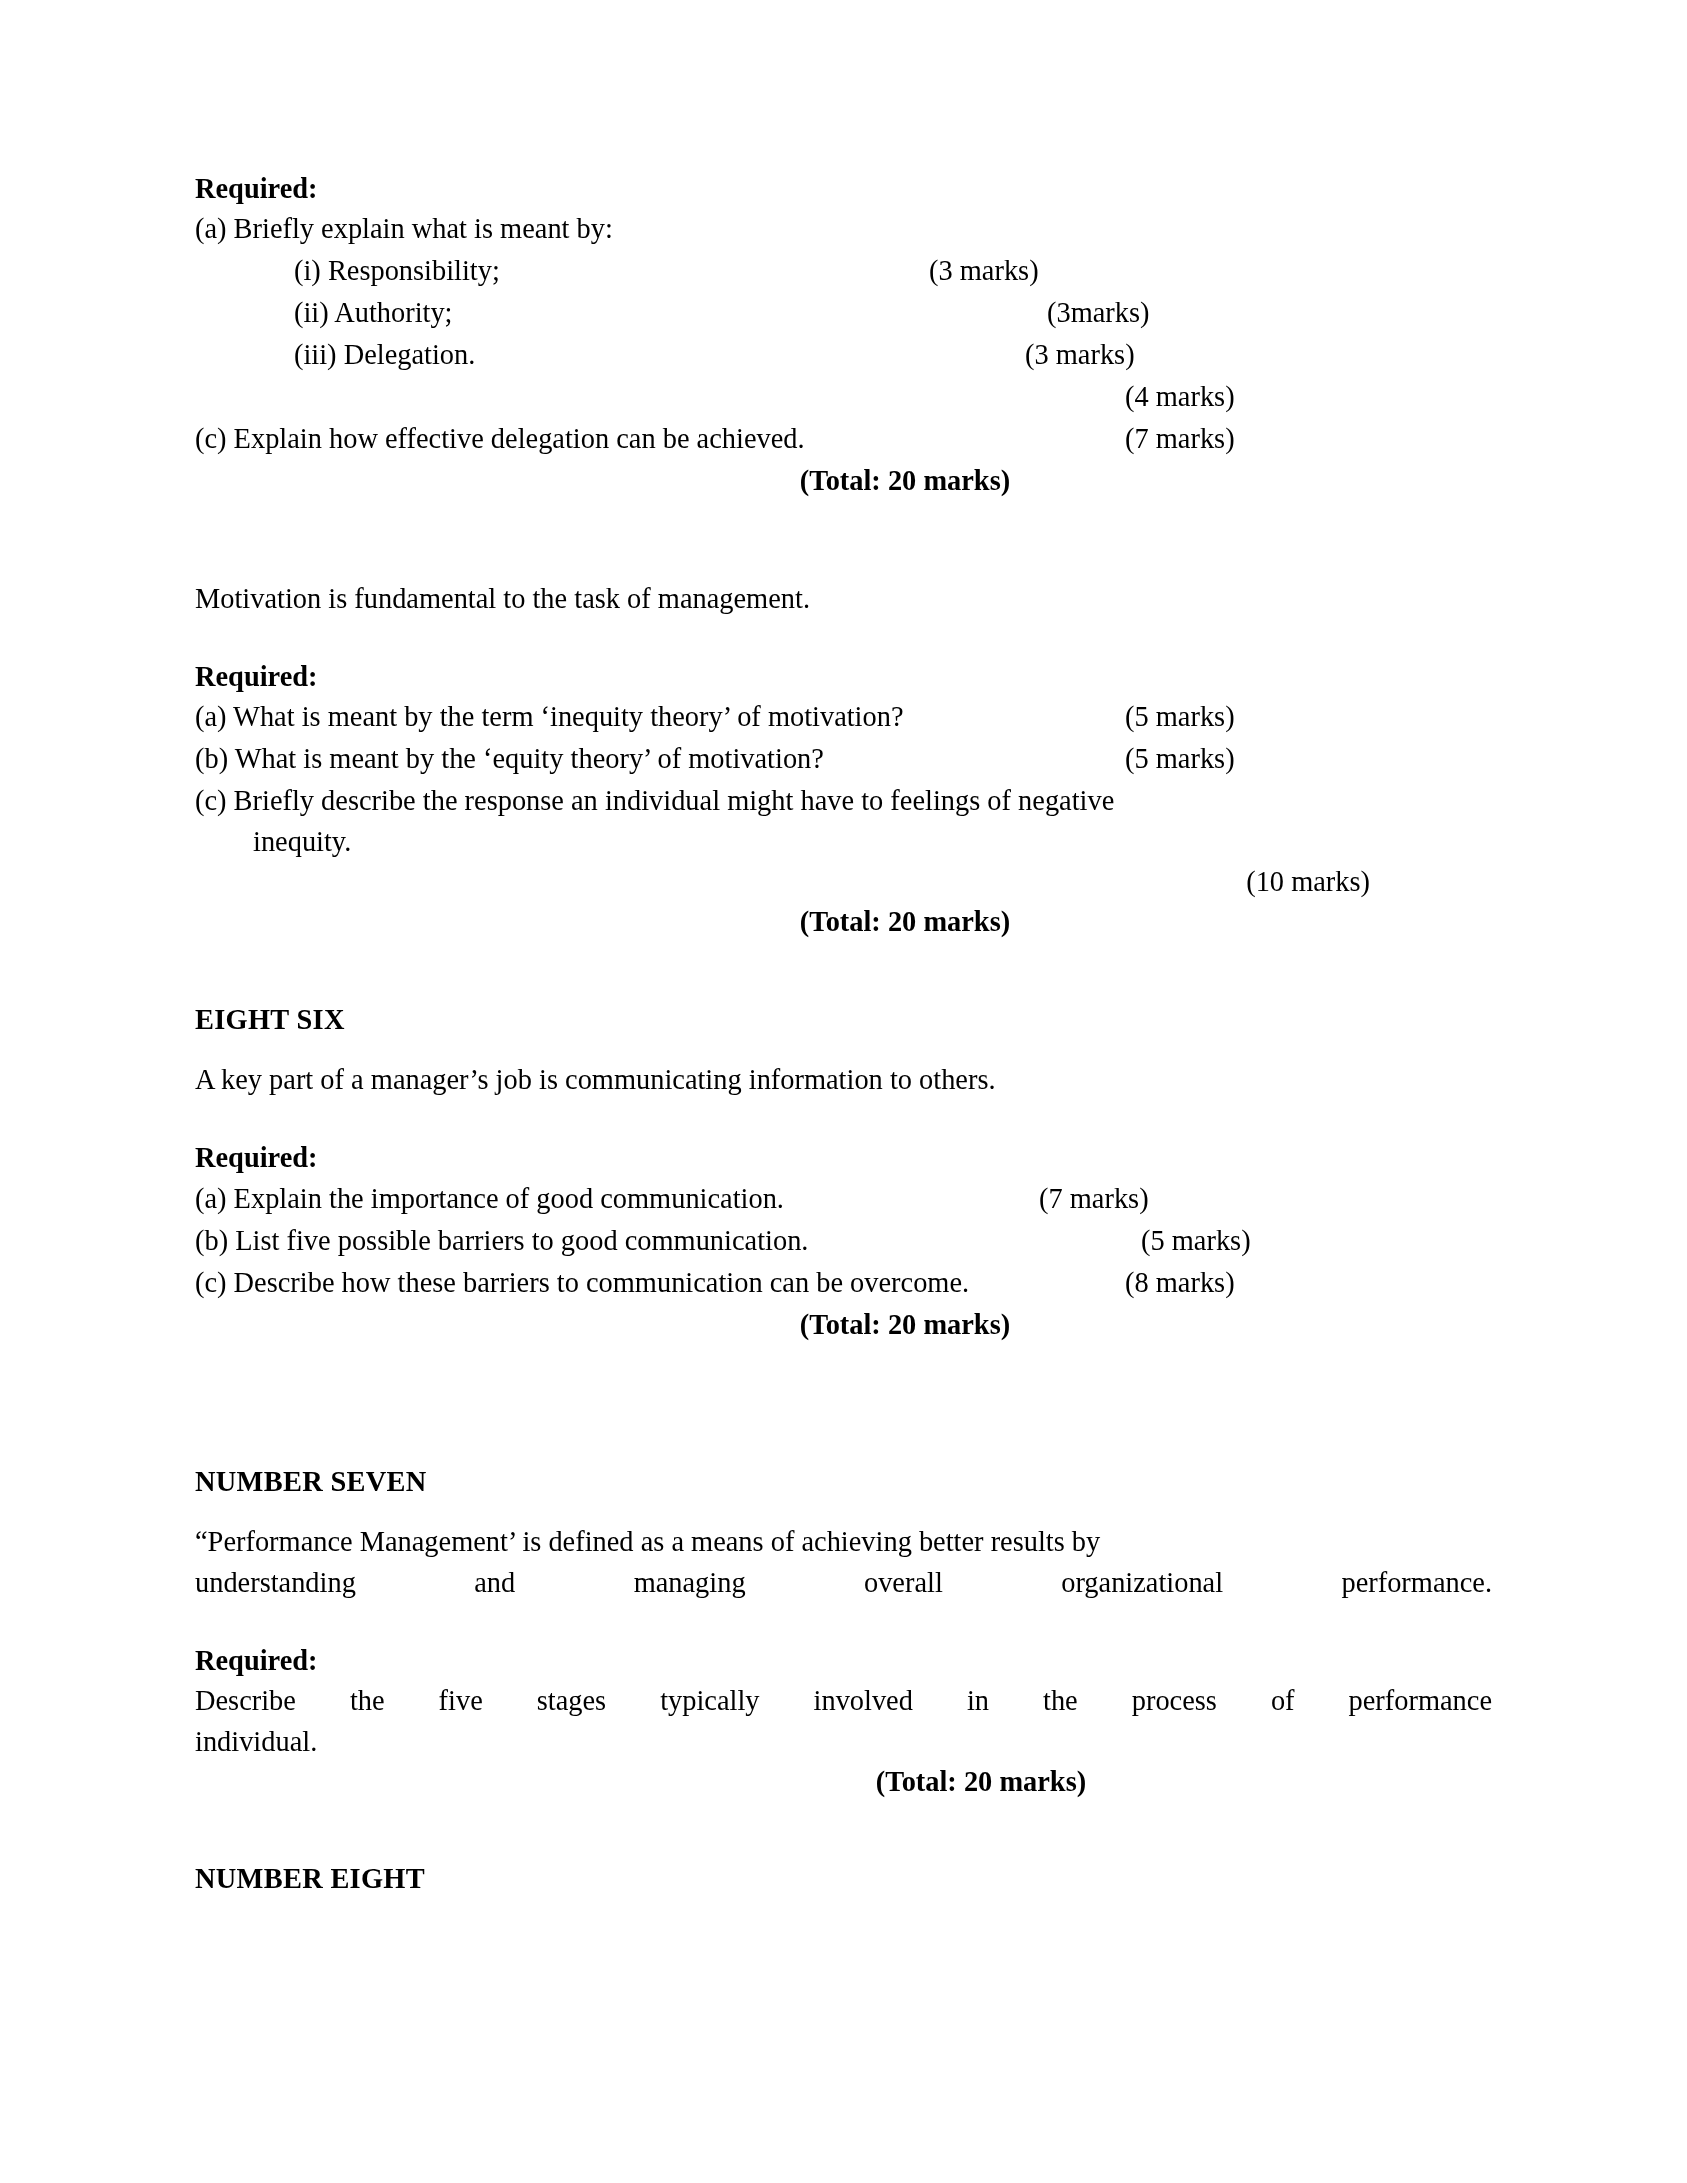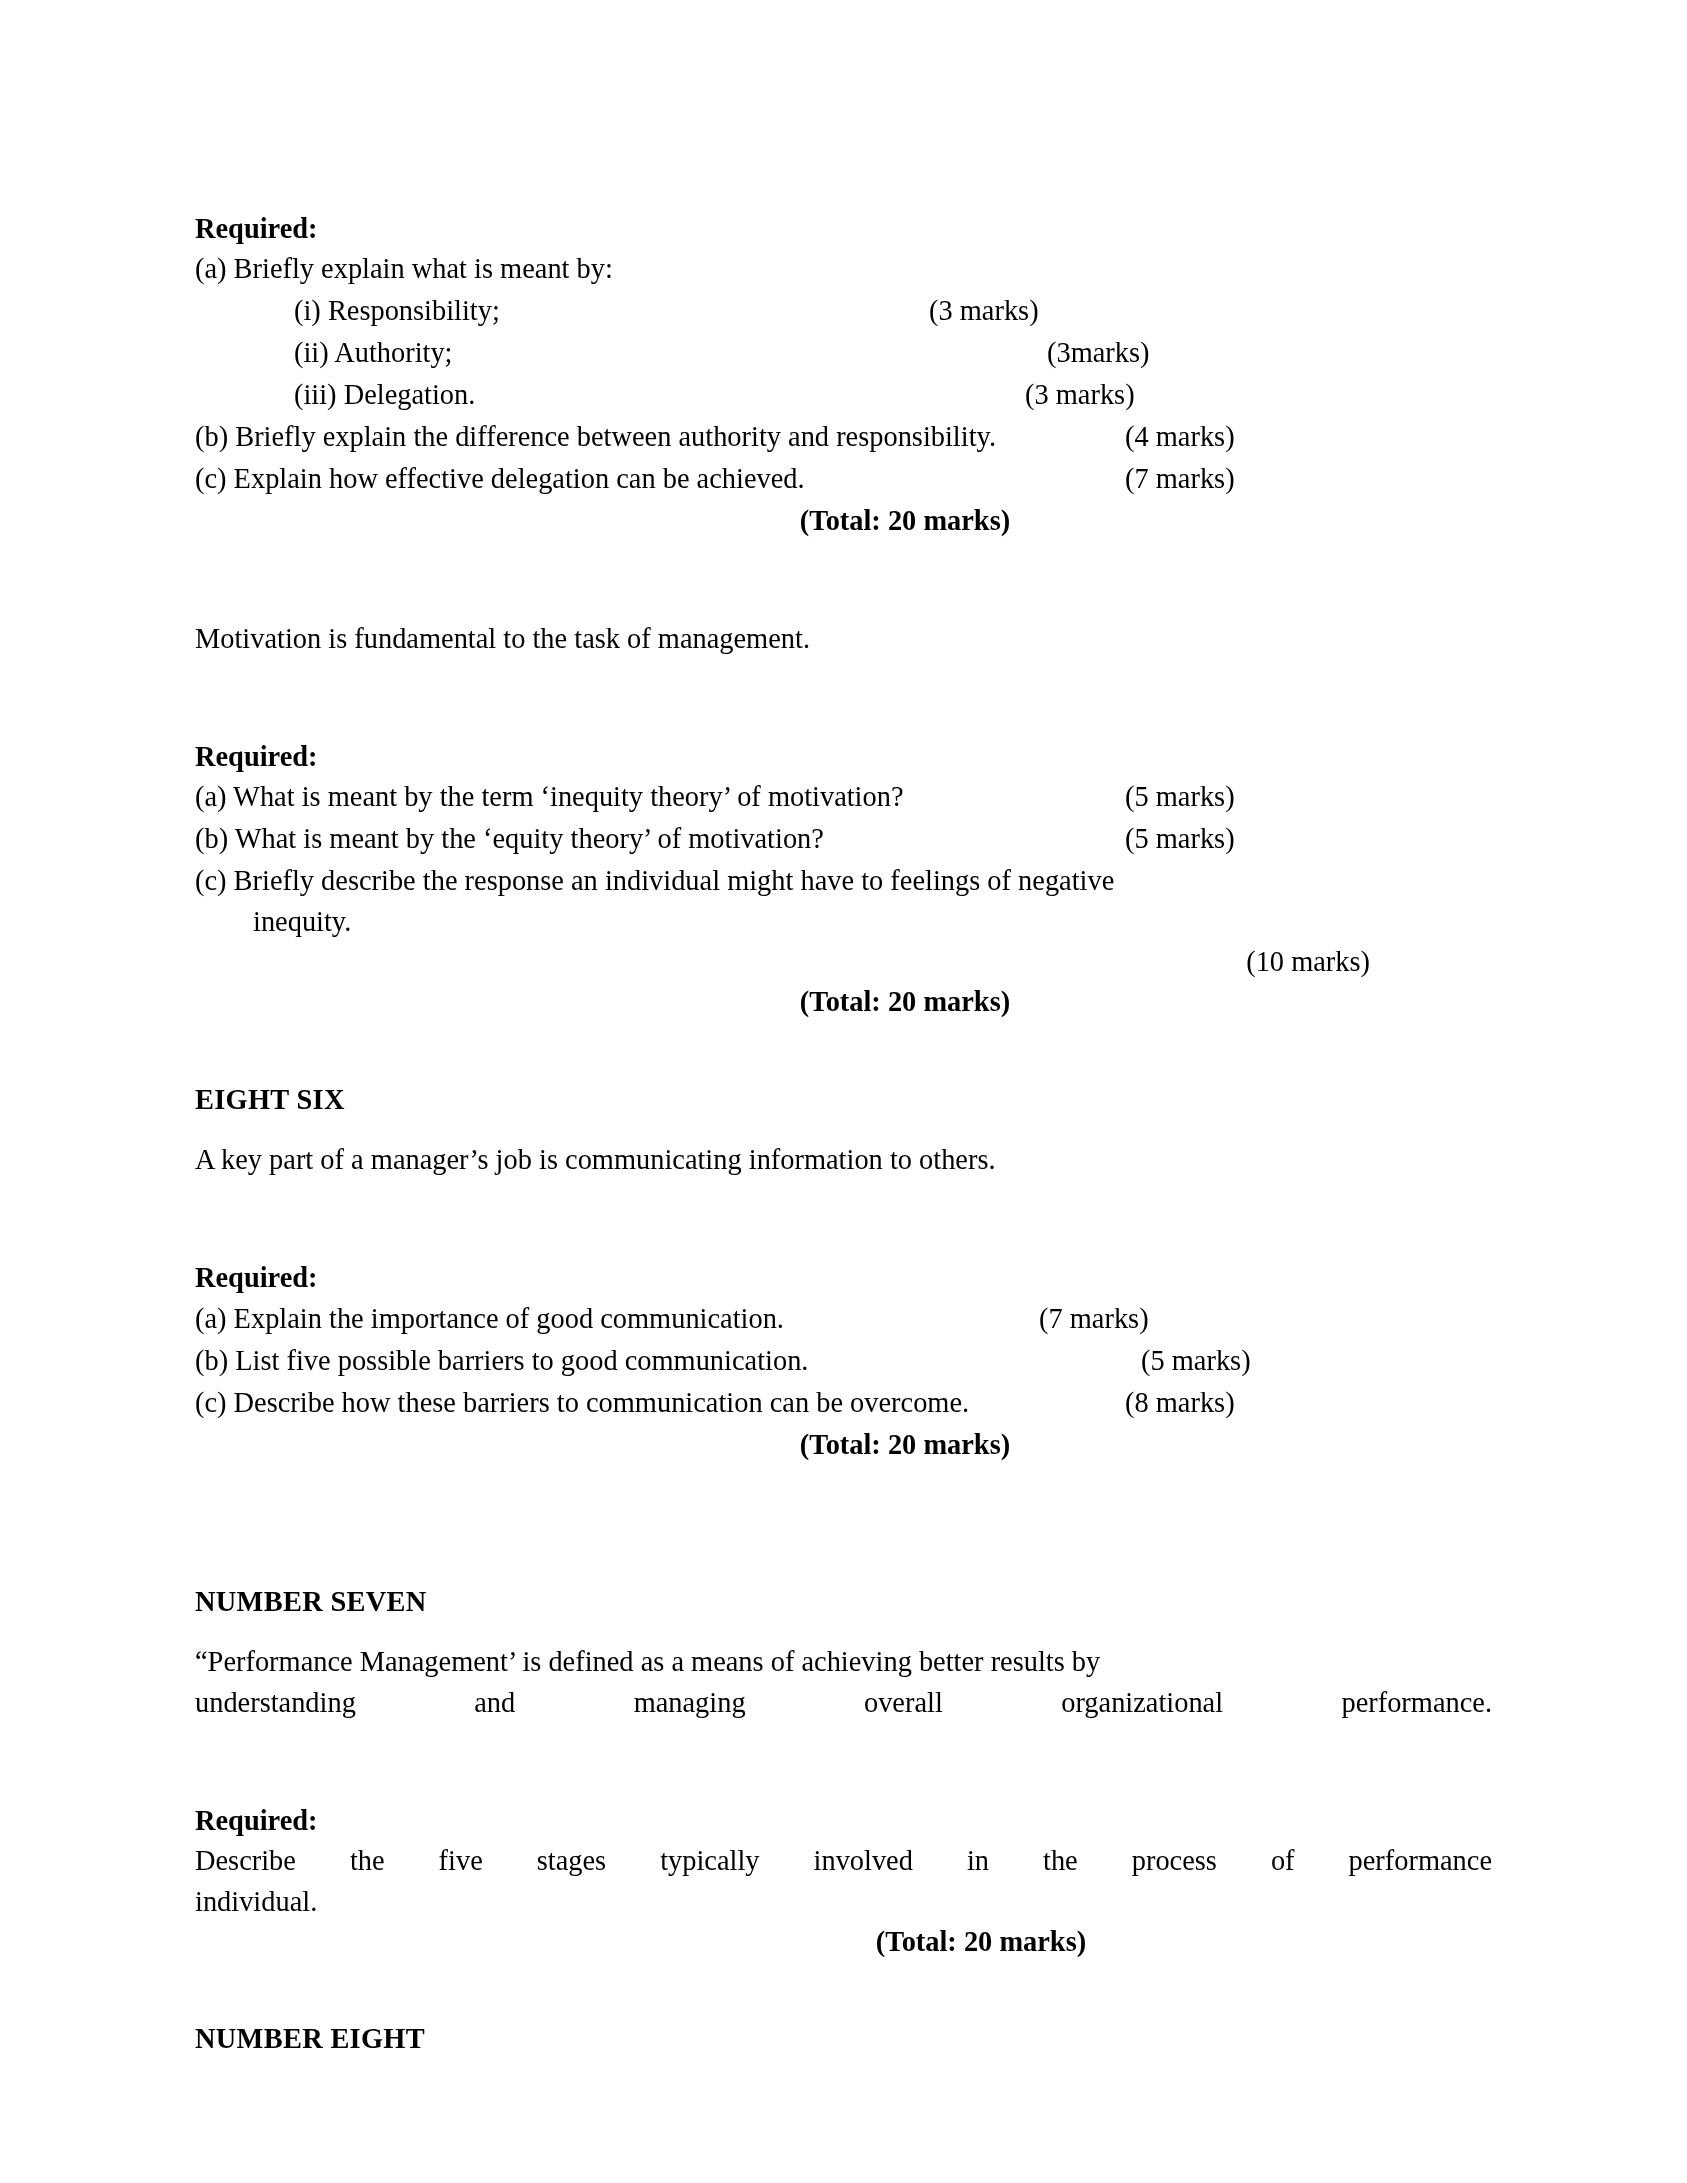--- a/index.html
+++ b/index.html
@@ -20,21 +20,20 @@
     height: 2183px;
     box-sizing: border-box;
     padding: 169px 198px 0 195px;
   }
   .doc {
     font-size: 28.4px;
     line-height: 1.42;
   }
   .bold {
     font-weight: bold;
-    margin-top: 40px;
   }
   .row {
     display: block;
     white-space: nowrap;
   }
   
   .line {
     position: relative;
     display: block;
     height: 42px;
@@ -98,21 +97,20 @@
       <span class="txt">(ii) Authority;</span>
       <span class="marks" style="left:852px;">(3marks)</span>
     </div>
 
     <div class="line indent1">
       <span class="txt">(iii) Delegation.</span>
       <span class="marks" style="left:830px;">(3 marks)</span>
     </div>
 
     <div class="line">
-      <span class="txt">(b) Briefly explain the difference between authority and responsibility.</span>
       <span class="marks" style="left:930px;">(4 marks)</span>
     </div>
 
     <div class="line">
       <span class="txt">(c) Explain how effective delegation can be achieved.</span>
       <span class="marks" style="left:930px;">(7 marks)</span>
     </div>
 
     <div class="row total">(Total: 20 marks)</div>
 

